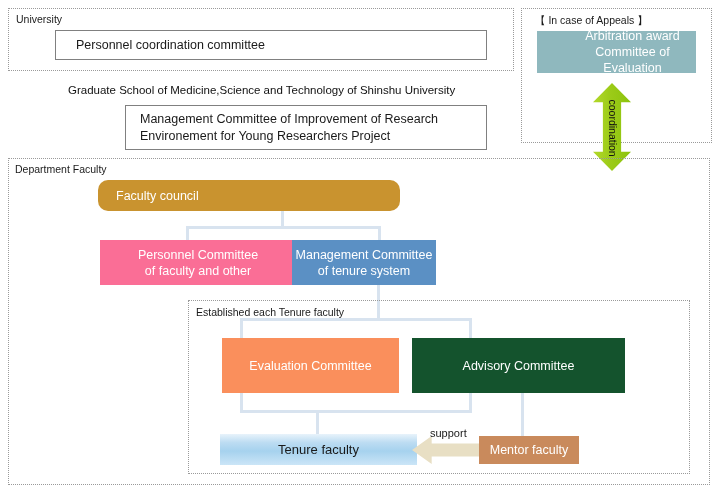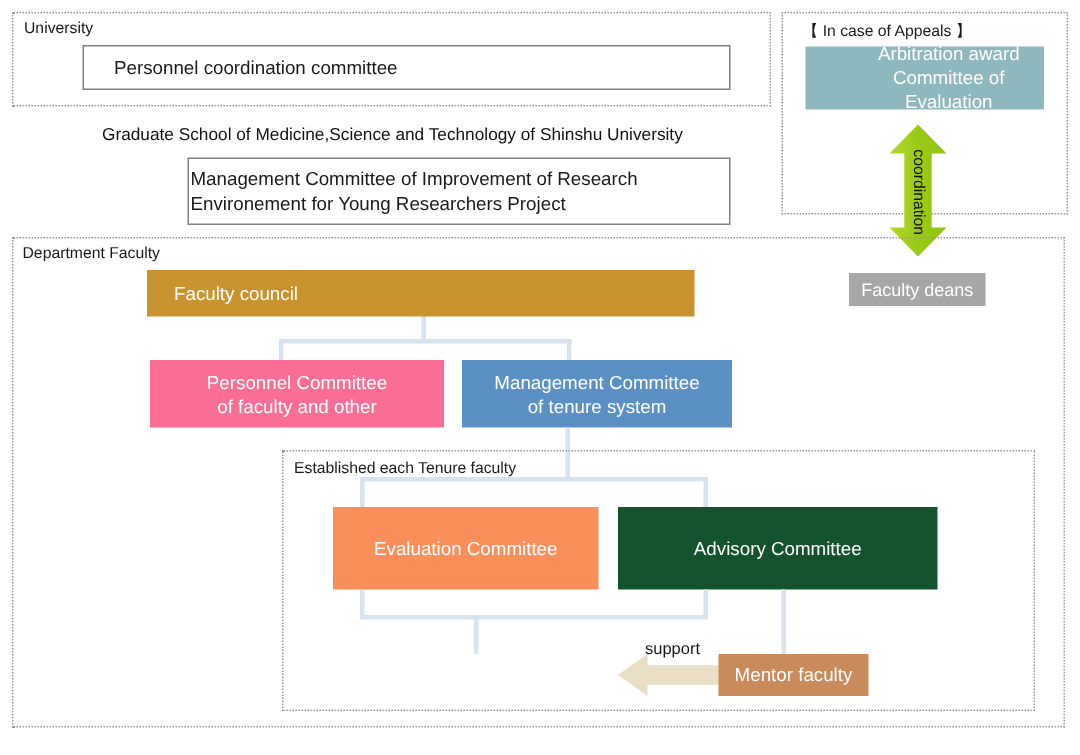--- a/index.html
+++ b/index.html
@@ -131,47 +131,46 @@
 </head>
 <body>
 
 <div id="canvas">
 
   <div class="dotted-box" style="left:8px; top:8px; width:506px; height:63px;"></div>
   <div class="group-label" style="left:16px; top:13px;">University</div>
   <div class="outline-box" style="left:55px; top:30px; width:432px; height:30px;">Personnel coordination committee</div>
 
   <div class="heading" style="left:68px; top:84px;">Graduate School of Medicine,Science and Technology of Shinshu  University</div>
-  <div class="outline-box" style="left:125px; top:105px; width:362px; height:45px; align-items:center; padding-left:1px;" style2="">Management Committee of Improvement of Research
+  <div class="outline-box" style="left:125px; top:105px; width:362px; height:45px; align-items:center; padding-left:14px;" style2="">Management Committee of Improvement of Research
 Environement for Young Researchers Project</div>
 
   <div class="dotted-box" style="left:521px; top:8px; width:191px; height:135px;"></div>
   <div class="appeals-label" style="left:535px; top:14px;">【 In case of Appeals 】</div>
   <div class="color-box" style="left:537px; top:31px; width:159px; height:42px; background:#8fb8be;padding-left:32px;">Arbitration award
 Committee of Evaluation</div>
 
   <div class="coord-arrow" style="left:593px; top:83px; width:38px; height:88px;"></div>
   <div class="coord-label" style="left:585px; top:121px; width:55px; text-align:center;">coordination</div>
 
   <div class="dotted-box" style="left:8px; top:158px; width:702px; height:327px;"></div>
   <div class="group-label" style="left:15px; top:163px;">Department Faculty</div>
 
-  <div class="color-box" style="left:566px; top:182px; width:91px; height:22px; background:#a6a6a6; font-size:12px;">Faculty deans</div>
 
   <div class="conn" style="left:281px; top:210px; width:3px; height:18px;"></div>
   <div class="conn" style="left:186px; top:226px; width:195px; height:3px;"></div>
   <div class="conn" style="left:186px; top:226px; width:3px; height:16px;"></div>
   <div class="conn" style="left:378px; top:226px; width:3px; height:16px;"></div>
 
-  <div class="color-box box-left-text" style="left:98px; top:180px; width:365px; height:31px; background:#c9932f;">Faculty council</div>
+  <div class="color-box box-left-text" style="left:98px; top:180px; width:302px; height:31px; background:#c9932f;border-radius:10px;">Faculty council</div>
 
   <div class="color-box" style="left:100px; top:240px; width:196px; height:45px; background:#fa6e96;">Personnel Committee
 of faculty and other</div>
 
-  <div class="color-box" style="left:292px; top:240px; width:180px; height:45px; background:#5b90c4;margin-left:16px;">Management Committee
+  <div class="color-box" style="left:292px; top:240px; width:144px; height:45px; background:#5b90c4;">Management Committee
 of tenure system</div>
 
   <div class="conn" style="left:377px; top:285px; width:3px; height:35px;"></div>
 
   <div class="dotted-box" style="left:188px; top:300px; width:502px; height:174px;"></div>
   <div class="group-label" style="left:196px; top:306px;">Established  each Tenure faculty</div>
 
   <div class="conn" style="left:240px; top:318px; width:232px; height:3px;"></div>
   <div class="conn" style="left:240px; top:318px; width:3px; height:22px;"></div>
   <div class="conn" style="left:469px; top:318px; width:3px; height:22px;"></div>
@@ -180,19 +179,20 @@
 
   <div class="color-box" style="left:412px; top:338px; width:213px; height:55px; background:#14532d;">Advisory Committee</div>
 
   <div class="conn" style="left:240px; top:393px; width:3px; height:19px;"></div>
   <div class="conn" style="left:469px; top:393px; width:3px; height:19px;"></div>
   <div class="conn" style="left:240px; top:410px; width:232px; height:3px;"></div>
   <div class="conn" style="left:316px; top:410px; width:3px; height:26px;"></div>
 
   <div class="conn" style="left:521px; top:393px; width:3px; height:44px;"></div>
 
+  <div class="color-box tenure" style="left:220px; top:434px; width:197px; height:31px; font-size:13px;">Tenure faculty</div>
 
   <div class="support-arrow" style="left:412px; top:436px; width:82px; height:28px;"></div>
   <div class="support-label" style="left:430px; top:427px;">support</div>
 
   <div class="color-box" style="left:479px; top:436px; width:100px; height:28px; background:#c98a5c;">Mentor faculty</div>
 
 </div>
 
 </body></html>

